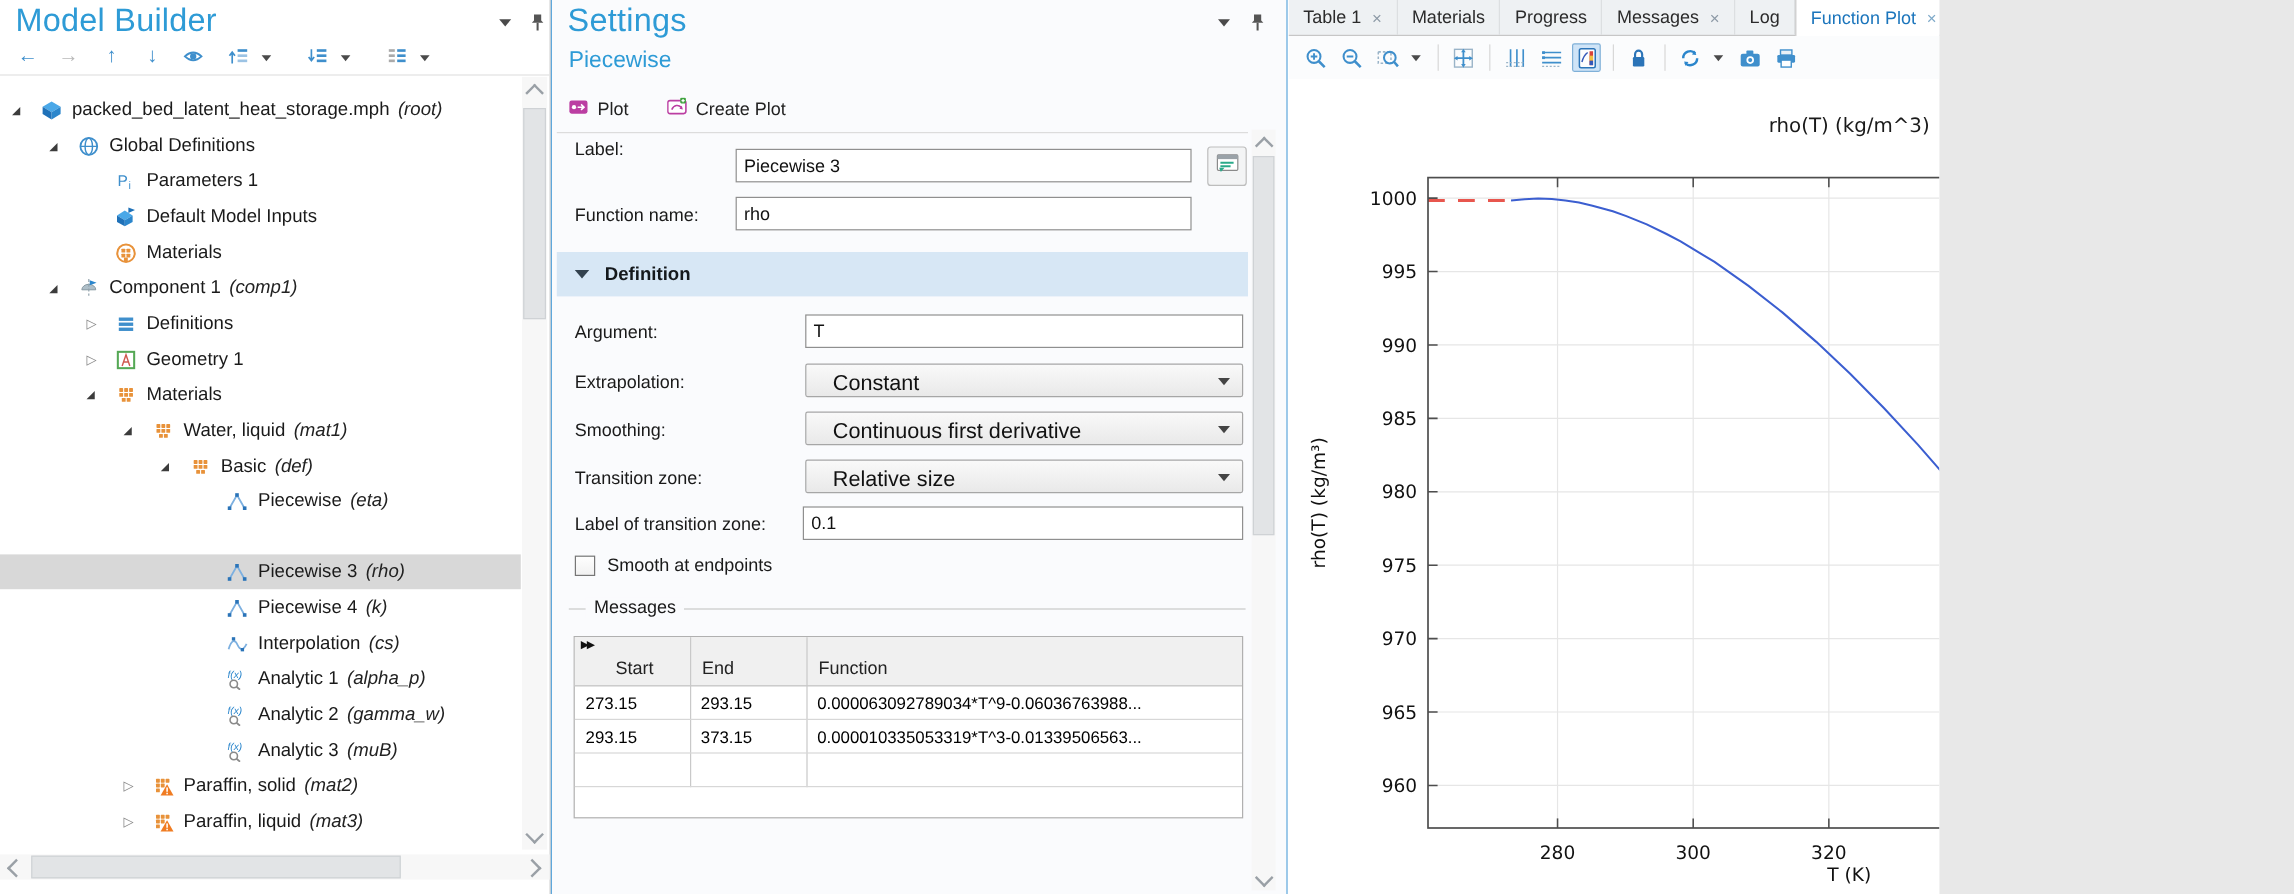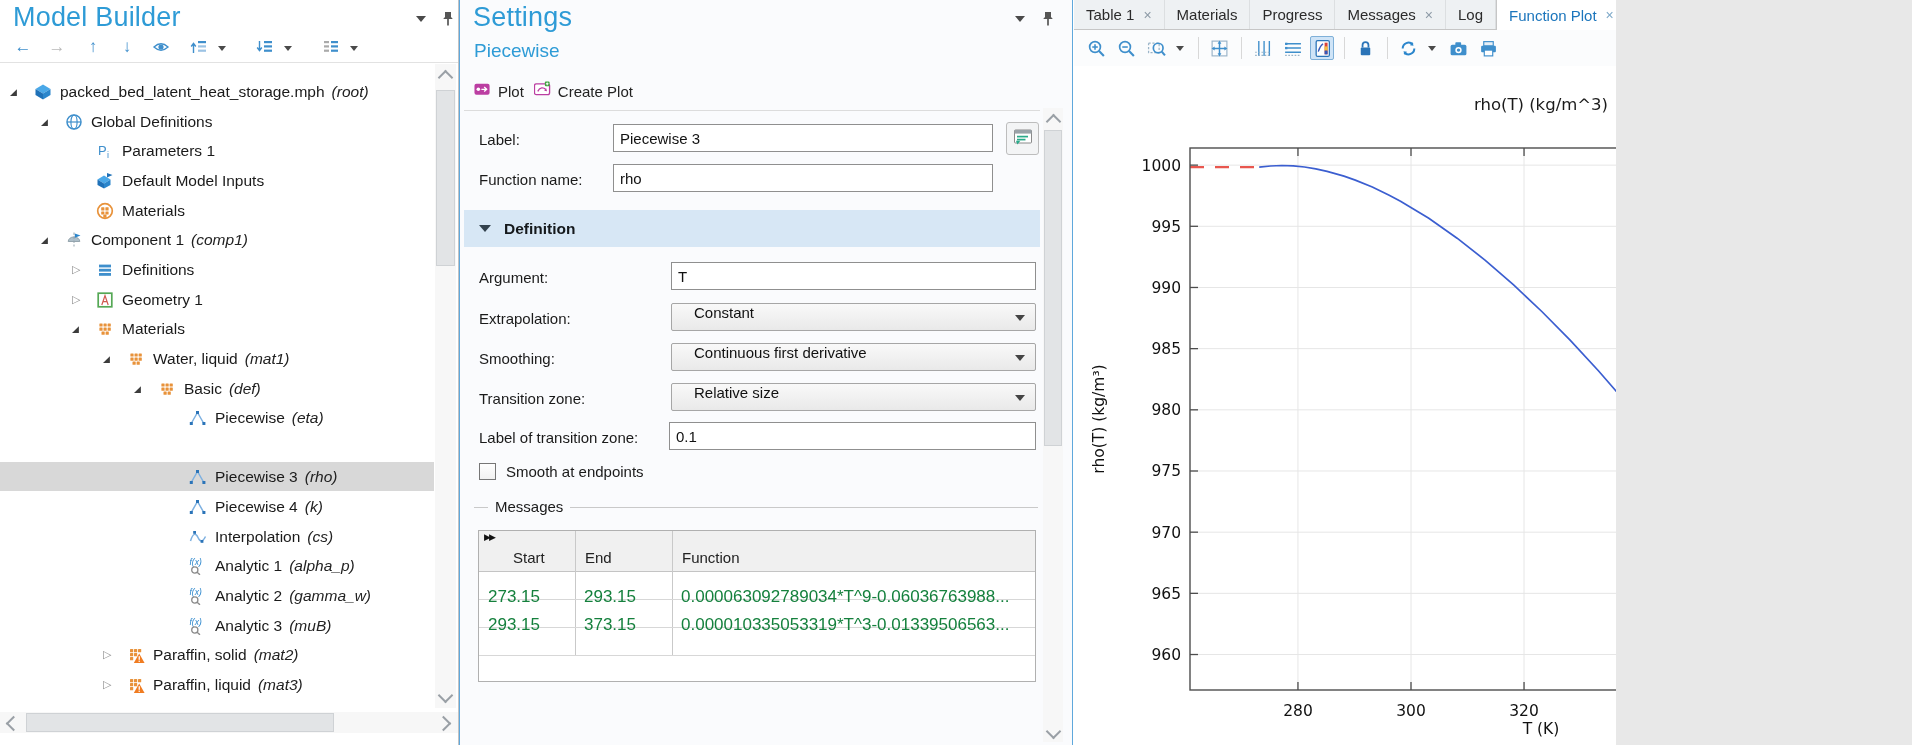--- a/index.html
+++ b/index.html
@@ -28,40 +28,40 @@
   .sb-thumb{position:absolute;background:#e2e4e6;border:1px solid #cfd2d5;box-sizing:border-box;}
   .chev{position:absolute;width:9px;height:9px;border-left:2px solid #9aa0a6;border-top:2px solid #9aa0a6;}
   .chev.up{transform:rotate(45deg);}
   .chev.down{transform:rotate(225deg);}
   .chev.left{transform:rotate(-45deg);}
   .chev.right{transform:rotate(135deg);}
   
   #settings{left:459px;width:614px;background:#fafbfd;border-left:1px solid #5fa8dc;border-right:1px solid #5fa8dc;box-sizing:border-box;}
   #settings .panel-title{color:#2e9bd6;}
   #st-subtitle{position:absolute;left:14px;top:40px;font-size:19px;color:#2e9bd6;}
-  #st-toolbar{position:absolute;left:14px;top:80px;height:22px;display:flex;align-items:center;gap:10px;font-size:15px;color:#222;}
+  #st-toolbar{position:absolute;left:14px;top:80px;height:22px;display:flex;align-items:center;gap:32px;font-size:15px;color:#222;}
   .st-tool{display:flex;align-items:center;gap:7px;cursor:default;}
   #st-hr{position:absolute;left:4px;top:110px;width:576px;height:1px;background:#dcdcdc;}
   .fld-label{position:absolute;left:19px;font-size:15px;color:#1a1a1a;white-space:nowrap;}
   .txt-input{position:absolute;height:28px;box-sizing:border-box;border:1px solid #8f8f8f;background:#fff;font-family:"Liberation Sans",sans-serif;font-size:15px;padding:0 6px;color:#111;}
-  .dropdown{position:absolute;height:28px;box-sizing:border-box;border:1px solid #a6a6a6;border-radius:2px;background:linear-gradient(#f9f9f9,#e9e9e9);display:flex;align-items:flex-start;font-size:15px;color:#111;padding-left:22px;}
+  .dropdown{position:absolute;height:28px;box-sizing:border-box;border:1px solid #a6a6a6;border-radius:2px;background:linear-gradient(#f9f9f9,#e9e9e9);display:flex;align-items:flex-end;font-size:18px;color:#111;padding-left:22px;}
   .dd-caret{position:absolute;right:10px;top:11px;width:0;height:0;border-left:5px solid transparent;border-right:5px solid transparent;border-top:6px solid #444;}
   #def-band{position:absolute;left:4px;top:210px;width:576px;height:37px;background:#d7e7f5;display:flex;align-items:center;}
   #def-band .band-caret{margin-left:15px;width:0;height:0;border-left:6px solid transparent;border-right:6px solid transparent;border-top:7px solid #33424e;}
   #def-band .band-title{margin-left:13px;font-size:15.5px;font-weight:bold;color:#15191c;}
   #chk-row{position:absolute;left:19px;top:463px;display:flex;align-items:center;gap:10px;font-size:15px;}
   #chk-box{width:17px;height:17px;box-sizing:border-box;border:1px solid #767676;background:linear-gradient(#fefefe,#f1f1f1);}
   #intervals-legend-line{position:absolute;left:14px;top:507px;width:564px;height:1px;background:#c9c9c9;}
   #intervals-legend{position:absolute;left:28px;top:498px;padding:0 7px;background:#fafbfd;font-size:15px;color:#1a1a1a;}
   #intervals-table{position:absolute;left:18px;top:530px;width:558px;height:152px;box-sizing:border-box;border:1px solid #b0b0b0;background:#fff;}
   .itv-hdr{position:absolute;left:0;top:0;width:100%;height:41px;background:#f0f0f0;border-bottom:1px solid #c4c4c4;box-sizing:border-box;}
   .itv-hdr-cell{position:absolute;bottom:5px;font-size:15px;color:#222;}
   .itv-colline{position:absolute;top:0;width:1px;height:125px;background:#c9c9c9;}
   .itv-row{position:absolute;left:0;width:100%;height:28px;border-bottom:1px solid #d7d7d7;box-sizing:border-box;}
-  .itv-cell{position:absolute;top:0;height:100%;display:flex;align-items:center;font-size:17px;color:#15803d;padding-left:9px;box-sizing:border-box;white-space:nowrap;overflow:hidden;margin-top:11px;}
+  .itv-cell{position:absolute;top:0;height:100%;display:flex;align-items:center;font-size:14px;color:#000000;padding-left:9px;box-sizing:border-box;white-space:nowrap;overflow:hidden;}
   #itv-movearrows{position:absolute;left:5px;top:1px;font-size:9px;letter-spacing:-2px;color:#111;}
   
   #plot-panel{left:1074px;width:838px;}
   #tabbar{position:absolute;left:0;top:0;width:100%;height:30px;background:#eef1f3;border-bottom:1px solid #c6c6c6;box-sizing:border-box;display:flex;align-items:stretch;}
   .tab{display:flex;align-items:center;padding:0 12px;font-size:15px;color:#2b2b2b;border-right:1px solid #dcdfe1;position:relative;white-space:nowrap;}
   .tab .x{margin-left:9px;color:#8d9aa6;font-size:14px;}
   .tab.active{background:#fff;color:#1b75bc;border-right:1px solid #c6c6c6;border-left:1px solid #c6c6c6;margin-bottom:-1px;}
   .tab.active .x{color:#7ea9c9;}
   #tab-tail{flex:1;display:flex;align-items:center;justify-content:flex-end;padding-right:10px;gap:14px;}
   #gfx-toolbar{position:absolute;left:0;top:30px;width:100%;height:36px;background:#fbfcfd;display:flex;align-items:center;padding-left:10px;box-sizing:border-box;}
@@ -391,21 +391,21 @@
               <path d="M4 11 C6 6.5, 10 6.5, 12.5 9" stroke="#bb3ea2" stroke-width="1.4" fill="none"></path>
               <polygon points="13.8,10.8 10.8,10.2 12.9,7.6" fill="#bb3ea2"></polygon>
               <rect x="11.5" y="0.5" width="5" height="5" rx="1" fill="#3fa33f"></rect>
               <path d="M14 1.6 v2.8 M12.6 3 h2.8" stroke="#fff" stroke-width="1.1"></path>
             </svg></span>
         <span>Create Plot</span>
       </span>
     </div>
     <div id="st-hr"></div>
 
-    <div class="fld-label" style="top:131px;">Label:</div>
+    <div class="fld-label" style="top:116px;">Label:</div>
     <input class="txt-input" style="left: 153px; top: 124px; width: 380px;" value="Piecewise 3">
     <div style="position:absolute;left:546px;top:122px;width:31px;height:31px;border:1px solid #bdbdbd;border-radius:3px;background:#f3f4f5;display:flex;align-items:center;justify-content:center;">
       <span id="ic-rename"><svg width="22" height="22" viewBox="0 0 22 22">
             <rect x="2.5" y="4" width="17" height="13" rx="1" fill="#fff" stroke="#8a8a8a"></rect>
             <rect x="2.5" y="4" width="17" height="3.6" fill="#9aa2a8"></rect>
             <line x1="5" y1="10.6" x2="16" y2="10.6" stroke="#2aaa8a" stroke-width="1.7"></line>
             <line x1="5" y1="13.6" x2="13.5" y2="13.6" stroke="#2aaa8a" stroke-width="1.7"></line>
             <polygon points="4,14.8 8.4,14.8 5.4,18.4" fill="#2aaa8a"></polygon>
           </svg></span>
     </div>

